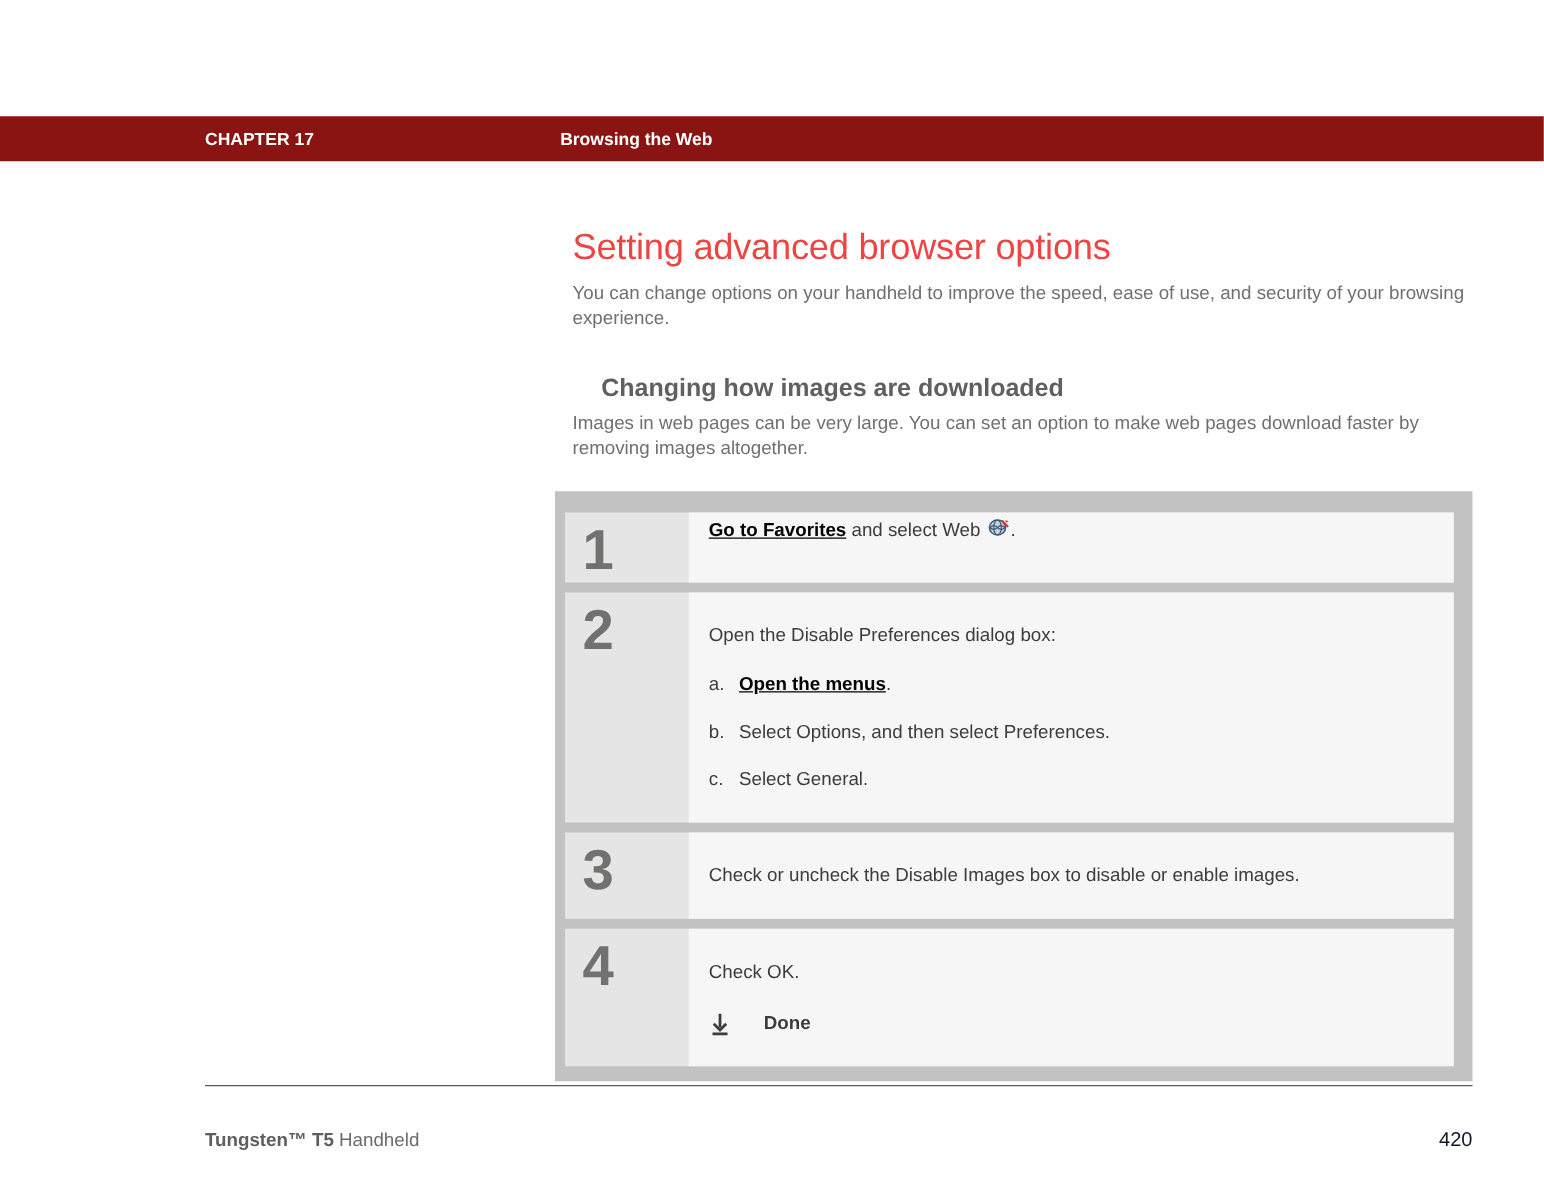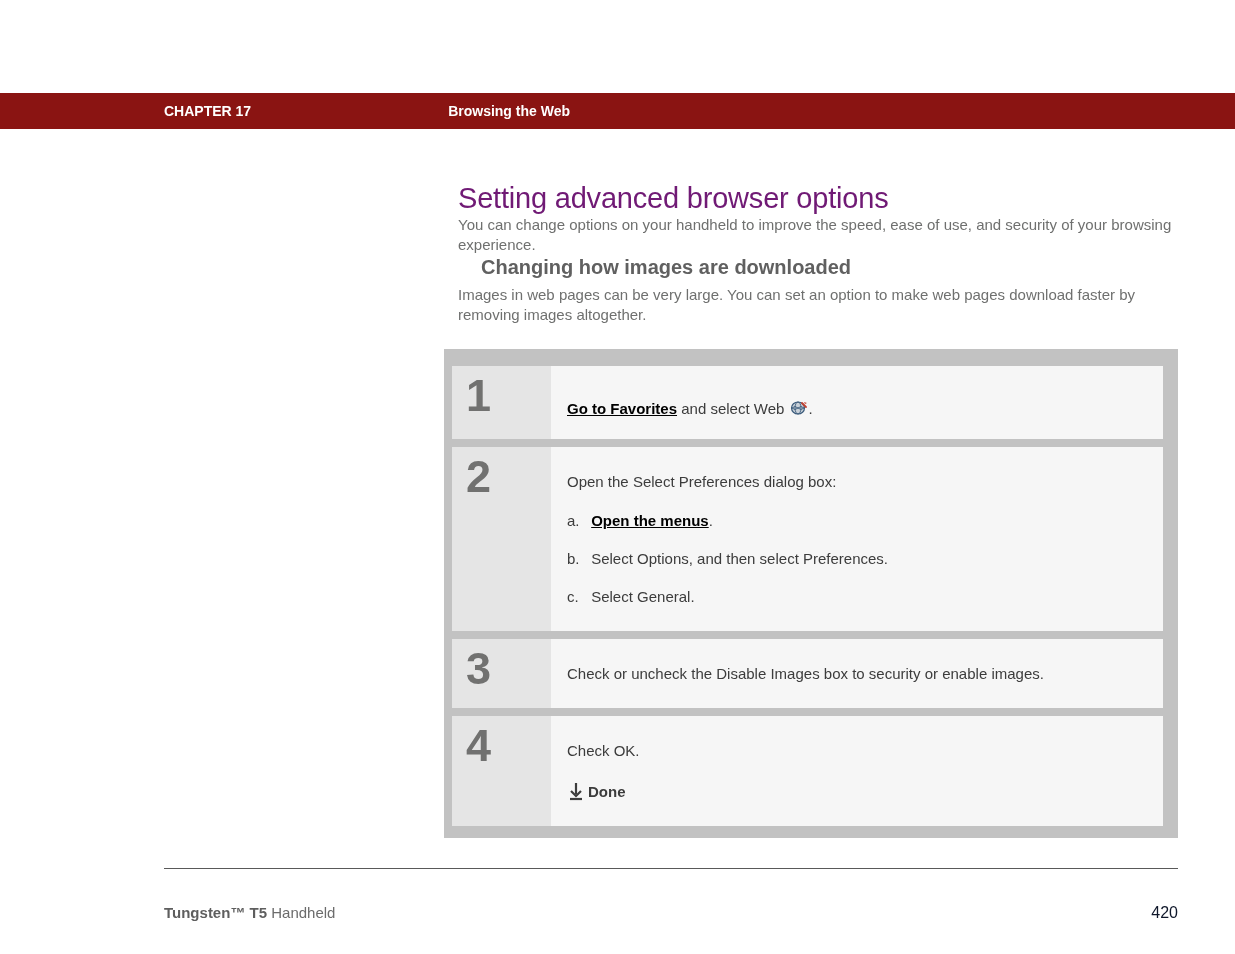--- a/index.html
+++ b/index.html
@@ -45,28 +45,30 @@
       margin-left: 197px;
     }
     .content-area {
       position: absolute;
       left: 458px;
       top: 182px;
       width: 720px;
     }
     .page-title {
       font-size: 29px;
-      color: #701a75;
+      color: #ef4444;
       font-weight: normal;
+      margin-bottom: 10px;
       letter-spacing: -0.2px;
     }
     .intro-text {
       font-size: 15px;
       color: #6f706f;
       line-height: 1.35;
+      margin-bottom: 34px;
     }
     .subsection-title {
       font-size: 20px;
       color: #606060;
       font-weight: bold;
       margin-bottom: 6px;
       margin-left: 23px;
     }
     .subsection-text {
       font-size: 15px;
@@ -98,21 +100,21 @@
     }
     .step-content-cell {
       flex: 1;
       background: #f6f6f6;
       padding: 24px 22px 24px 16px;
       font-size: 15px;
       color: #3c3c3c;
       line-height: 1.4;
     }
     .step-content-cell.step1 {
-      padding-top: 32px;
+      padding-top: 4px;
       padding-bottom: 18px;
     }
     .step-link {
       font-weight: bold;
       text-decoration: underline;
       color: #000;
     }
     .sub-list {
       margin-top: 18px;
     }
@@ -128,21 +130,21 @@
     }
     .web-icon {
       display: inline-block;
       vertical-align: middle;
       margin-left: 2px;
     }
     .done-row {
       margin-top: 20px;
       display: flex;
       align-items: center;
-      gap: 3px;
+      gap: 26px;
     }
     .done-icon svg {
       display: block;
     }
     .done-text {
       font-weight: bold;
       color: #3c3c3c;
       font-size: 15px;
     }
     .footer-line {
@@ -208,21 +210,21 @@
           </svg>
         </span><span>.</span>
       </div>
     </div>
 
     <div class="step-row">
       <div class="step-num-cell">
         <span class="step-num">2</span>
       </div>
       <div class="step-content-cell">
-        <div>Open the Select Preferences dialog box:</div>
+        <div>Open the Disable Preferences dialog box:</div>
         <div class="sub-list">
           <div class="sub-list-item">
             <span class="sub-marker">a.</span>
             <a href="#" class="step-link">Open the menus</a><span>.</span>
           </div>
           <div class="sub-list-item">
             <span class="sub-marker">b.</span>
             <span>Select Options, and then select Preferences.</span>
           </div>
           <div class="sub-list-item">
@@ -231,21 +233,21 @@
           </div>
         </div>
       </div>
     </div>
 
     <div class="step-row">
       <div class="step-num-cell">
         <span class="step-num">3</span>
       </div>
       <div class="step-content-cell">
-        <span>Check or uncheck the Disable Images box to security or enable images.</span>
+        <span>Check or uncheck the Disable Images box to disable or enable images.</span>
       </div>
     </div>
 
     <div class="step-row">
       <div class="step-num-cell">
         <span class="step-num">4</span>
       </div>
       <div class="step-content-cell">
         <div>Check OK.</div>
         <div class="done-row">

